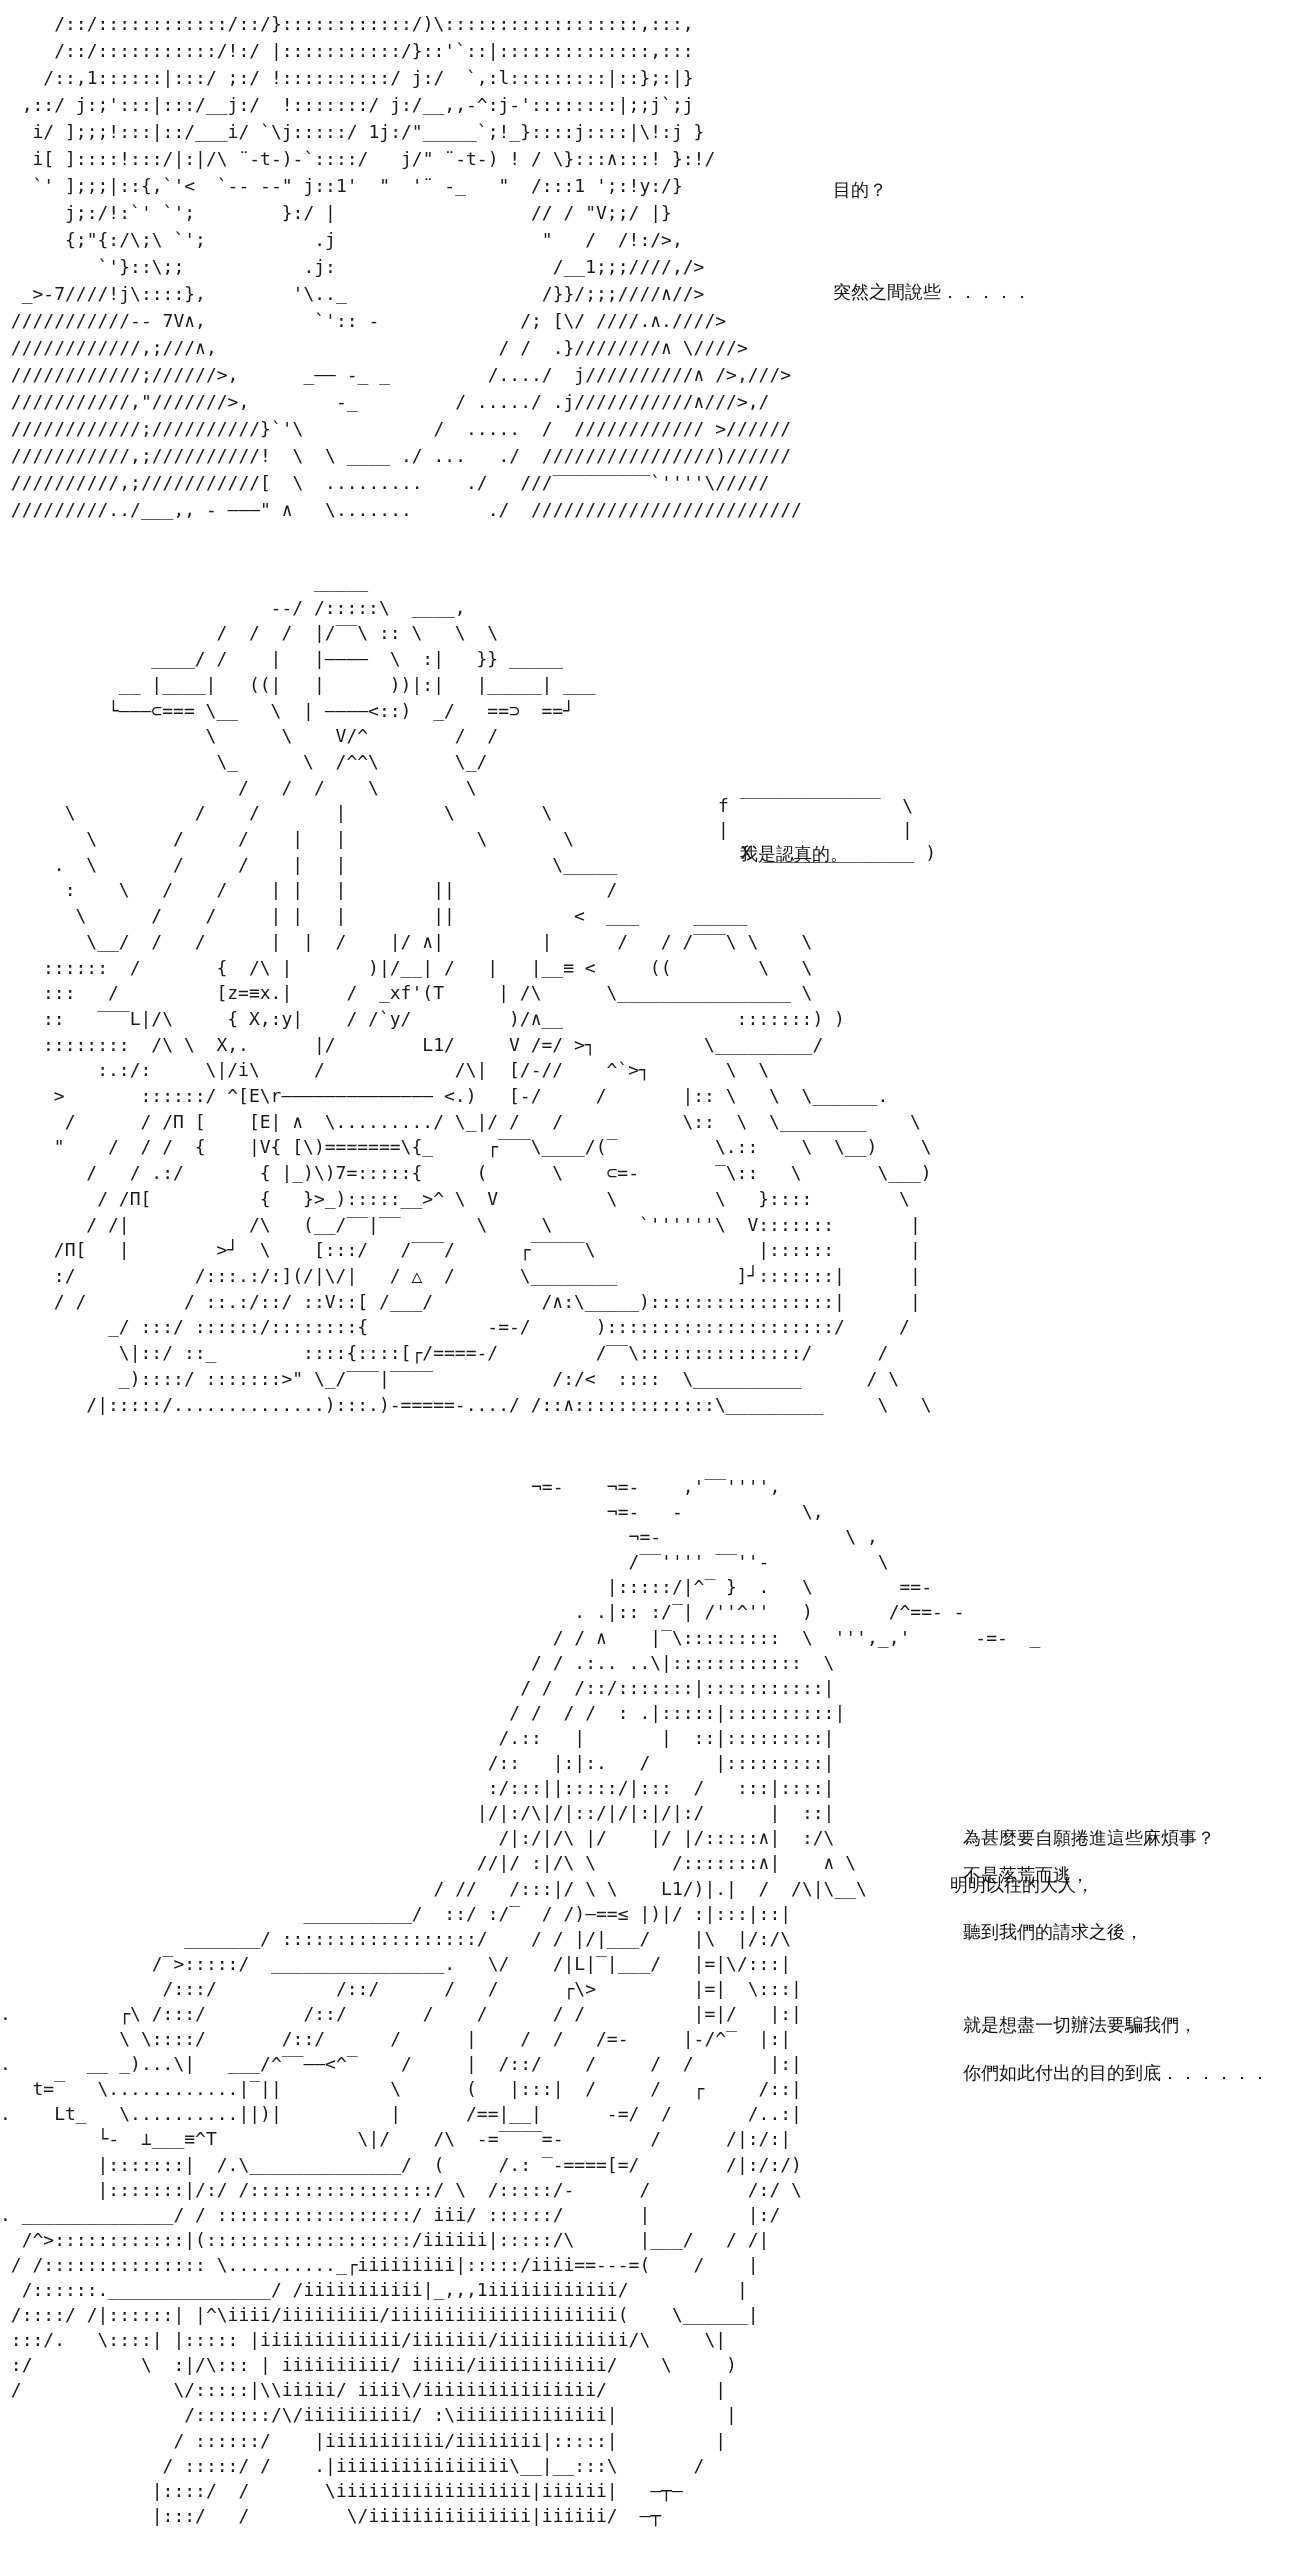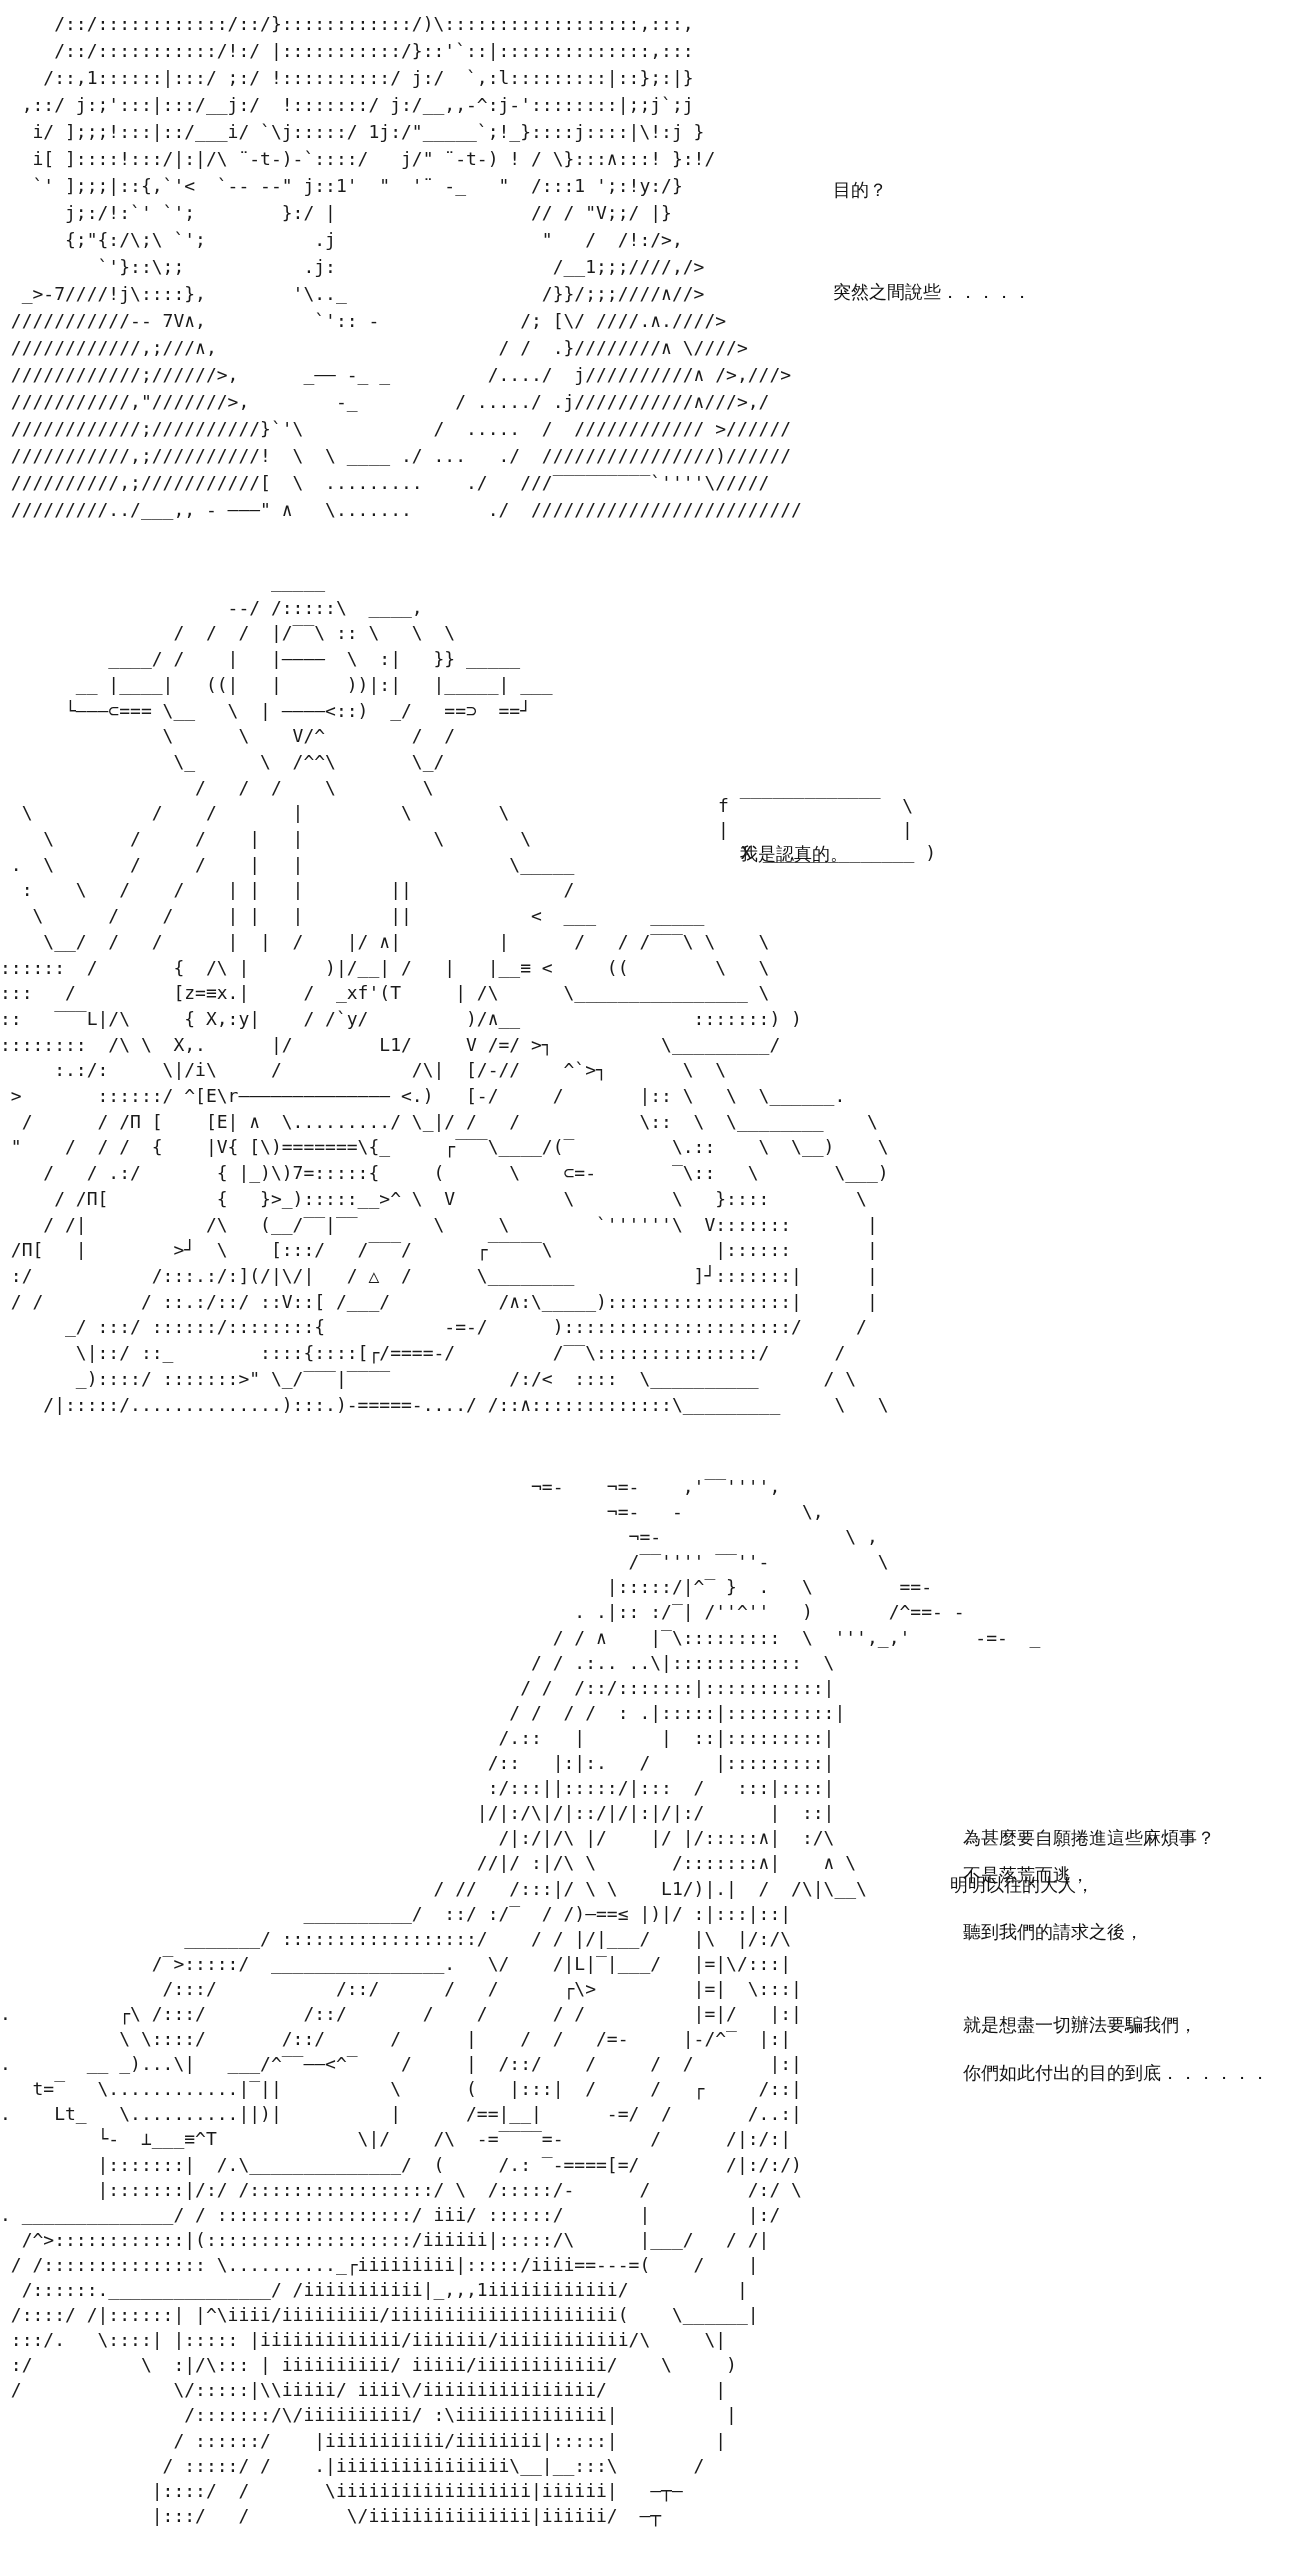--- a/index.html
+++ b/index.html
@@ -5,21 +5,21 @@
     html, body { margin: 0; padding: 0; background: #ffffff; }
     body { width: 1300px; height: 2560px; position: relative; overflow: hidden; }
     .page { position: absolute; left: 0; top: 0; width: 1300px; height: 2560px; background: #ffffff; }
     .panel { position: absolute; left: 0; width: 1300px; }
     pre.art {
       position: absolute; left: 0; margin: 0; padding: 0;
       font-family: "DejaVu Sans Mono", monospace;
       font-size: 18px; color: #1a1a1a; white-space: pre;
     }
     #p1-art { top: 10px; line-height: 27px; }
-    #p2-art { top: 569px; line-height: 25.7px; }
+    #p2-art { top: 569px; line-height: 25.7px; padding-left: 43px; }
     #p3-art { top: 1474px; line-height: 25.1px; }
     .dlg {
       position: absolute; margin: 0; white-space: pre;
       font-family: "DejaVu Sans", sans-serif; font-size: 18px; line-height: 22px; color: #111;
     }
     .bub {
       position: absolute; margin: 0; white-space: pre;
       font-family: "DejaVu Sans Mono", monospace; font-size: 18px; line-height: 22px; color: #1a1a1a;
     }
   </style>

